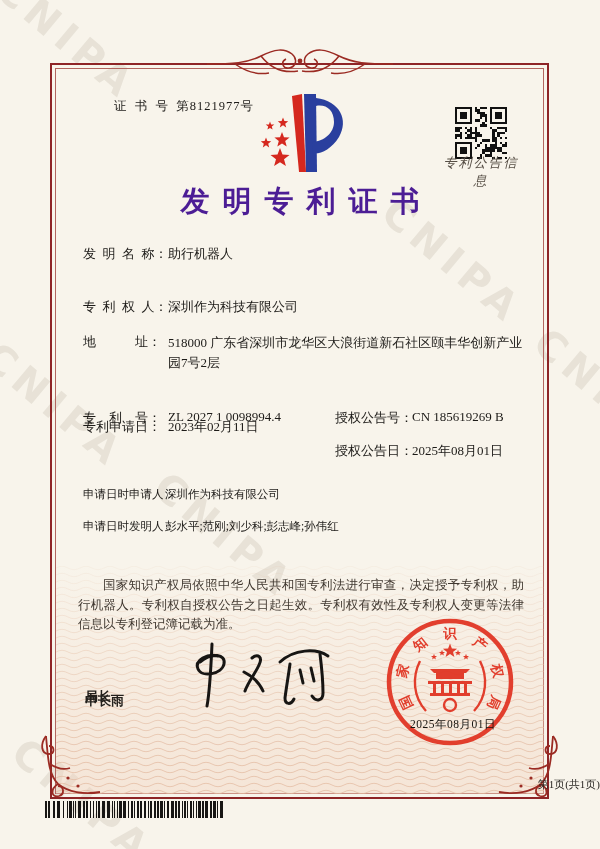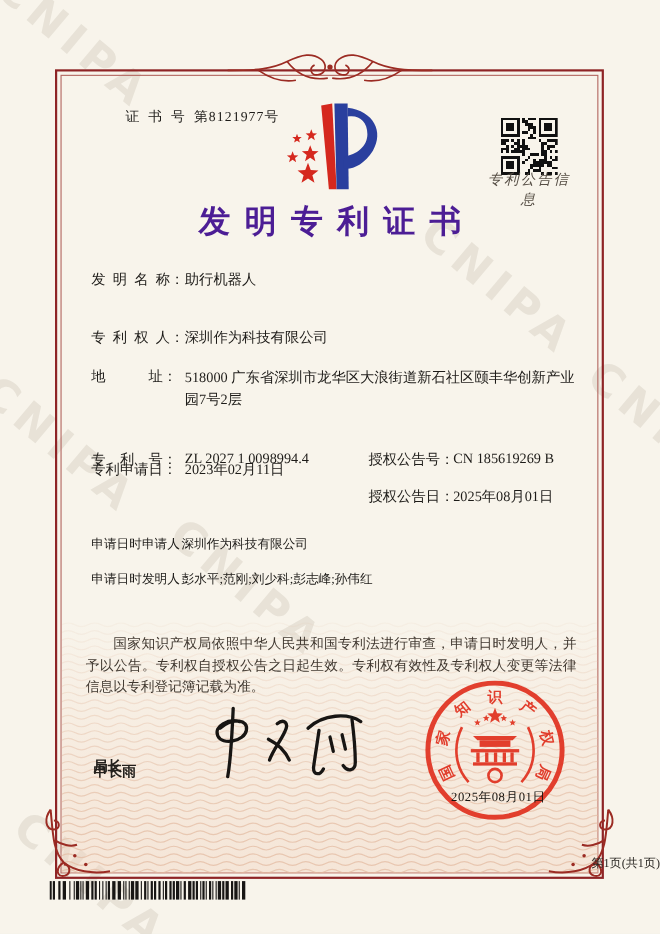--- a/index.html
+++ b/index.html
@@ -297,21 +297,21 @@
   <div class="row2" style="top:442px">
     <span class="lbl">授权公告日：</span><span class="val">2025年08月01日</span>
   </div>
   <div class="row row-sm" style="top:487px">
     <span class="lbl">申请日时申请人：</span><span class="val">深圳作为科技有限公司</span>
   </div>
   <div class="row row-sm" style="top:519px">
     <span class="lbl">申请日时发明人：</span><span class="val">彭水平;范刚;刘少科;彭志峰;孙伟红</span>
   </div>
 
-  <div class="statement">国家知识产权局依照中华人民共和国专利法进行审查，申请日时发明人，并予以公告。专利权自授权公告之日起生效。专利权有效性及专利权人变更等法律信息以专利登记簿记载为准。</div>
+  <div class="statement">国家知识产权局依照中华人民共和国专利法进行审查，决定授予专利权，助行机器人。专利权自授权公告之日起生效。专利权有效性及专利权人变更等法律信息以专利登记簿记载为准。</div>
 
   <div class="signer" style="top:688px">局长</div>
   <div class="signer" style="top:692px">申长雨</div>
 
   <svg class="signature" viewBox="0 0 190 92">
     <g fill="none" stroke="#171513" stroke-width="3" stroke-linecap="round" stroke-linejoin="round">
       <path d="M30,26 C42,16 56,18 54,28 C52,38 32,42 28,33 C24,24 38,17 48,20"></path>
       <path d="M42,8 C41,30 40,54 37,70"></path>
       <path d="M82,22 C88,17 93,21 89,29 C85,38 78,46 75,55"></path>
       <path d="M74,36 C82,40 89,46 93,55"></path>

